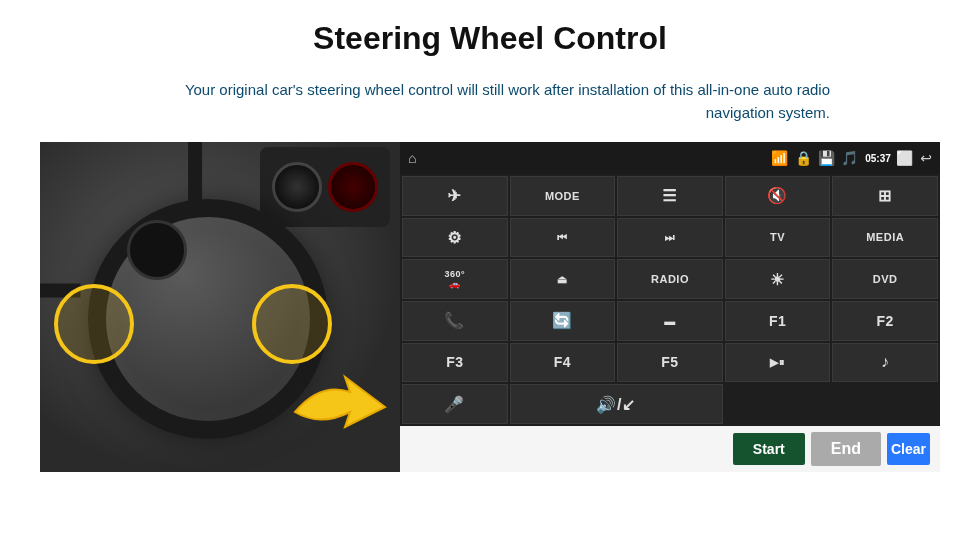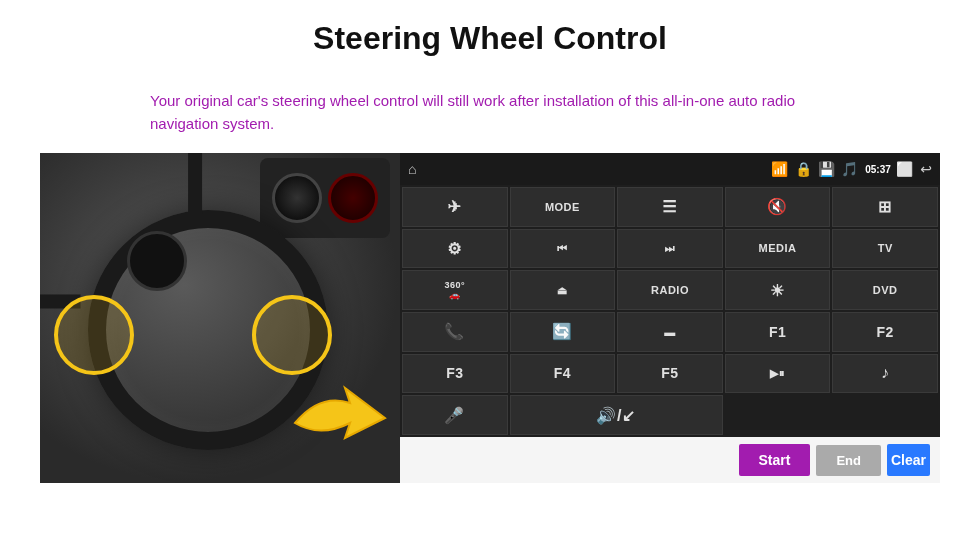--- a/index.html
+++ b/index.html
@@ -31,26 +31,25 @@
 
     .title-divider {
       width: 40px;
       height: 3px;
       background: #333;
       margin: 0 auto 14px;
     }
 
     .subtitle {
       font-size: 15px;
-      color: #a21caf;
-      text-align: left;
+      color: #0c4a6e;
+      text-align: right;
       max-width: 680px;
       line-height: 1.5;
       margin-bottom: 18px;
-      margin-top: 11px;
     }
 
     .content-row {
       display: flex;
       flex-direction: row;
       width: 100%;
       gap: 0;
     }
 
     
@@ -264,36 +263,36 @@
       display: flex;
       justify-content: flex-end;
       align-items: center;
       background: #f5f5f5;
       padding: 6px 10px;
       gap: 6px;
       height: 46px;
     }
 
     .btn-start {
-      background: #a21caf;
+      background: #14532d;
       color: #fff;
       border: none;
       padding: 8px 20px;
       font-size: 14px;
       font-weight: bold;
       cursor: pointer;
       border-radius: 2px;
     }
 
     .btn-end {
       background: #aaa;
       color: #fff;
       border: none;
       padding: 8px 20px;
-      font-size: 13px;
+      font-size: 16px;
       font-weight: bold;
       cursor: pointer;
       border-radius: 2px;
     }
 
     .btn-clear {
       background: #2979ff;
       color: #fff;
       border: none;
       padding: 8px 4px;
@@ -373,22 +372,22 @@
           </button>
         <button class="ctrl-btn">
             <span class="ctrl-btn-icon">⊞</span>
           </button>
 
         <button class="ctrl-btn">
             <span class="ctrl-btn-icon">⚙</span>
           </button>
         <button class="ctrl-btn">⏮</button>
         <button class="ctrl-btn">⏭</button>
+        <button class="ctrl-btn">TV</button>
         <button class="ctrl-btn">MEDIA</button>
-        <button class="ctrl-btn">TV</button>
 
         <button class="ctrl-btn" style="font-size:9px;">360°<br>🚗</button>
         <button class="ctrl-btn">⏏</button>
         <button class="ctrl-btn">RADIO</button>
         <button class="ctrl-btn">
             <span class="ctrl-btn-icon">☀</span>
           </button>
         <button class="ctrl-btn">DVD</button>
 
         <button class="ctrl-btn">

